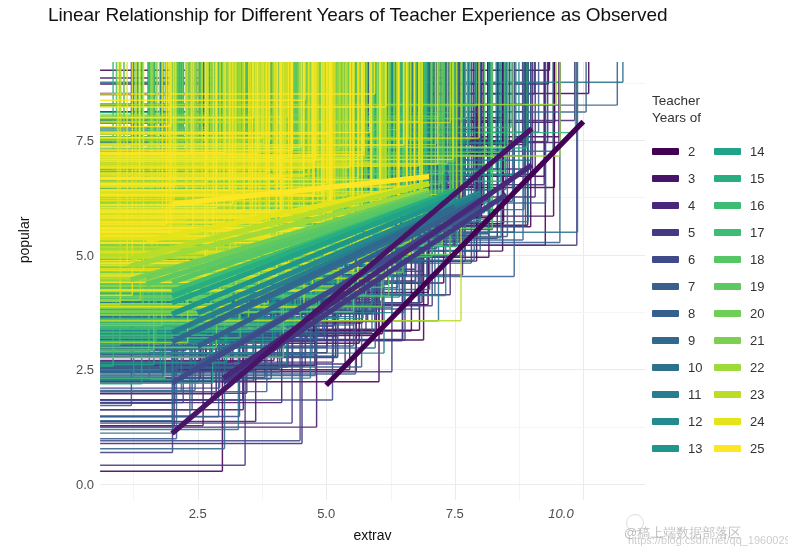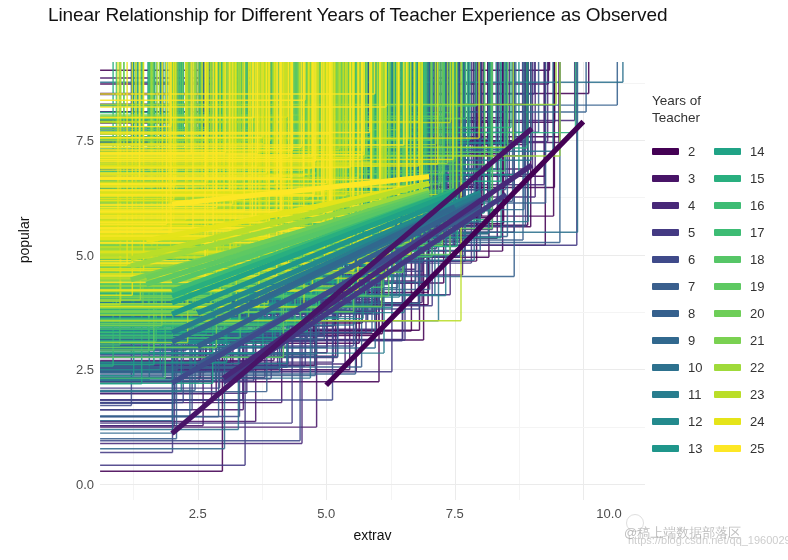--- a/index.html
+++ b/index.html
@@ -1628,30 +1628,30 @@
   <div id="yticks">
       <div class="ytick" style="top: 421.9px;">0.0</div>
       <div class="ytick" style="top: 307.3px;">2.5</div>
       <div class="ytick" style="top: 192.6px;">5.0</div>
       <div class="ytick" style="top: 78px;">7.5</div>
     </div>
   <div id="xticks">
       <div class="xtick" style="left: 97.7px;">2.5</div>
       <div class="xtick" style="left: 226.2px;">5.0</div>
       <div class="xtick" style="left: 354.8px;">7.5</div>
-      <div class="xtick" style="left: 509px;">10.0</div>
+      <div class="xtick" style="left: 461px; font-style: italic;">10.0</div>
     </div>
 
   <div class="axis-title-x">extrav</div>
   <div class="axis-title-y">popular</div>
 
   <div id="legend">
     <div class="legend-title">
+        <div>Teacher</div>
         <div>Years of</div>
-        <div>Teacher</div>
       </div>
     <div class="legend-cols">
       <div class="legend-col" id="legend-col-1">
           <div class="legend-row">
             <span class="swatch" style="background: rgb(68, 1, 84);"></span>
             <span class="legend-label">2</span>
           </div>
           <div class="legend-row">
             <span class="swatch" style="background: rgb(72, 20, 103);"></span>
             <span class="legend-label">3</span>

